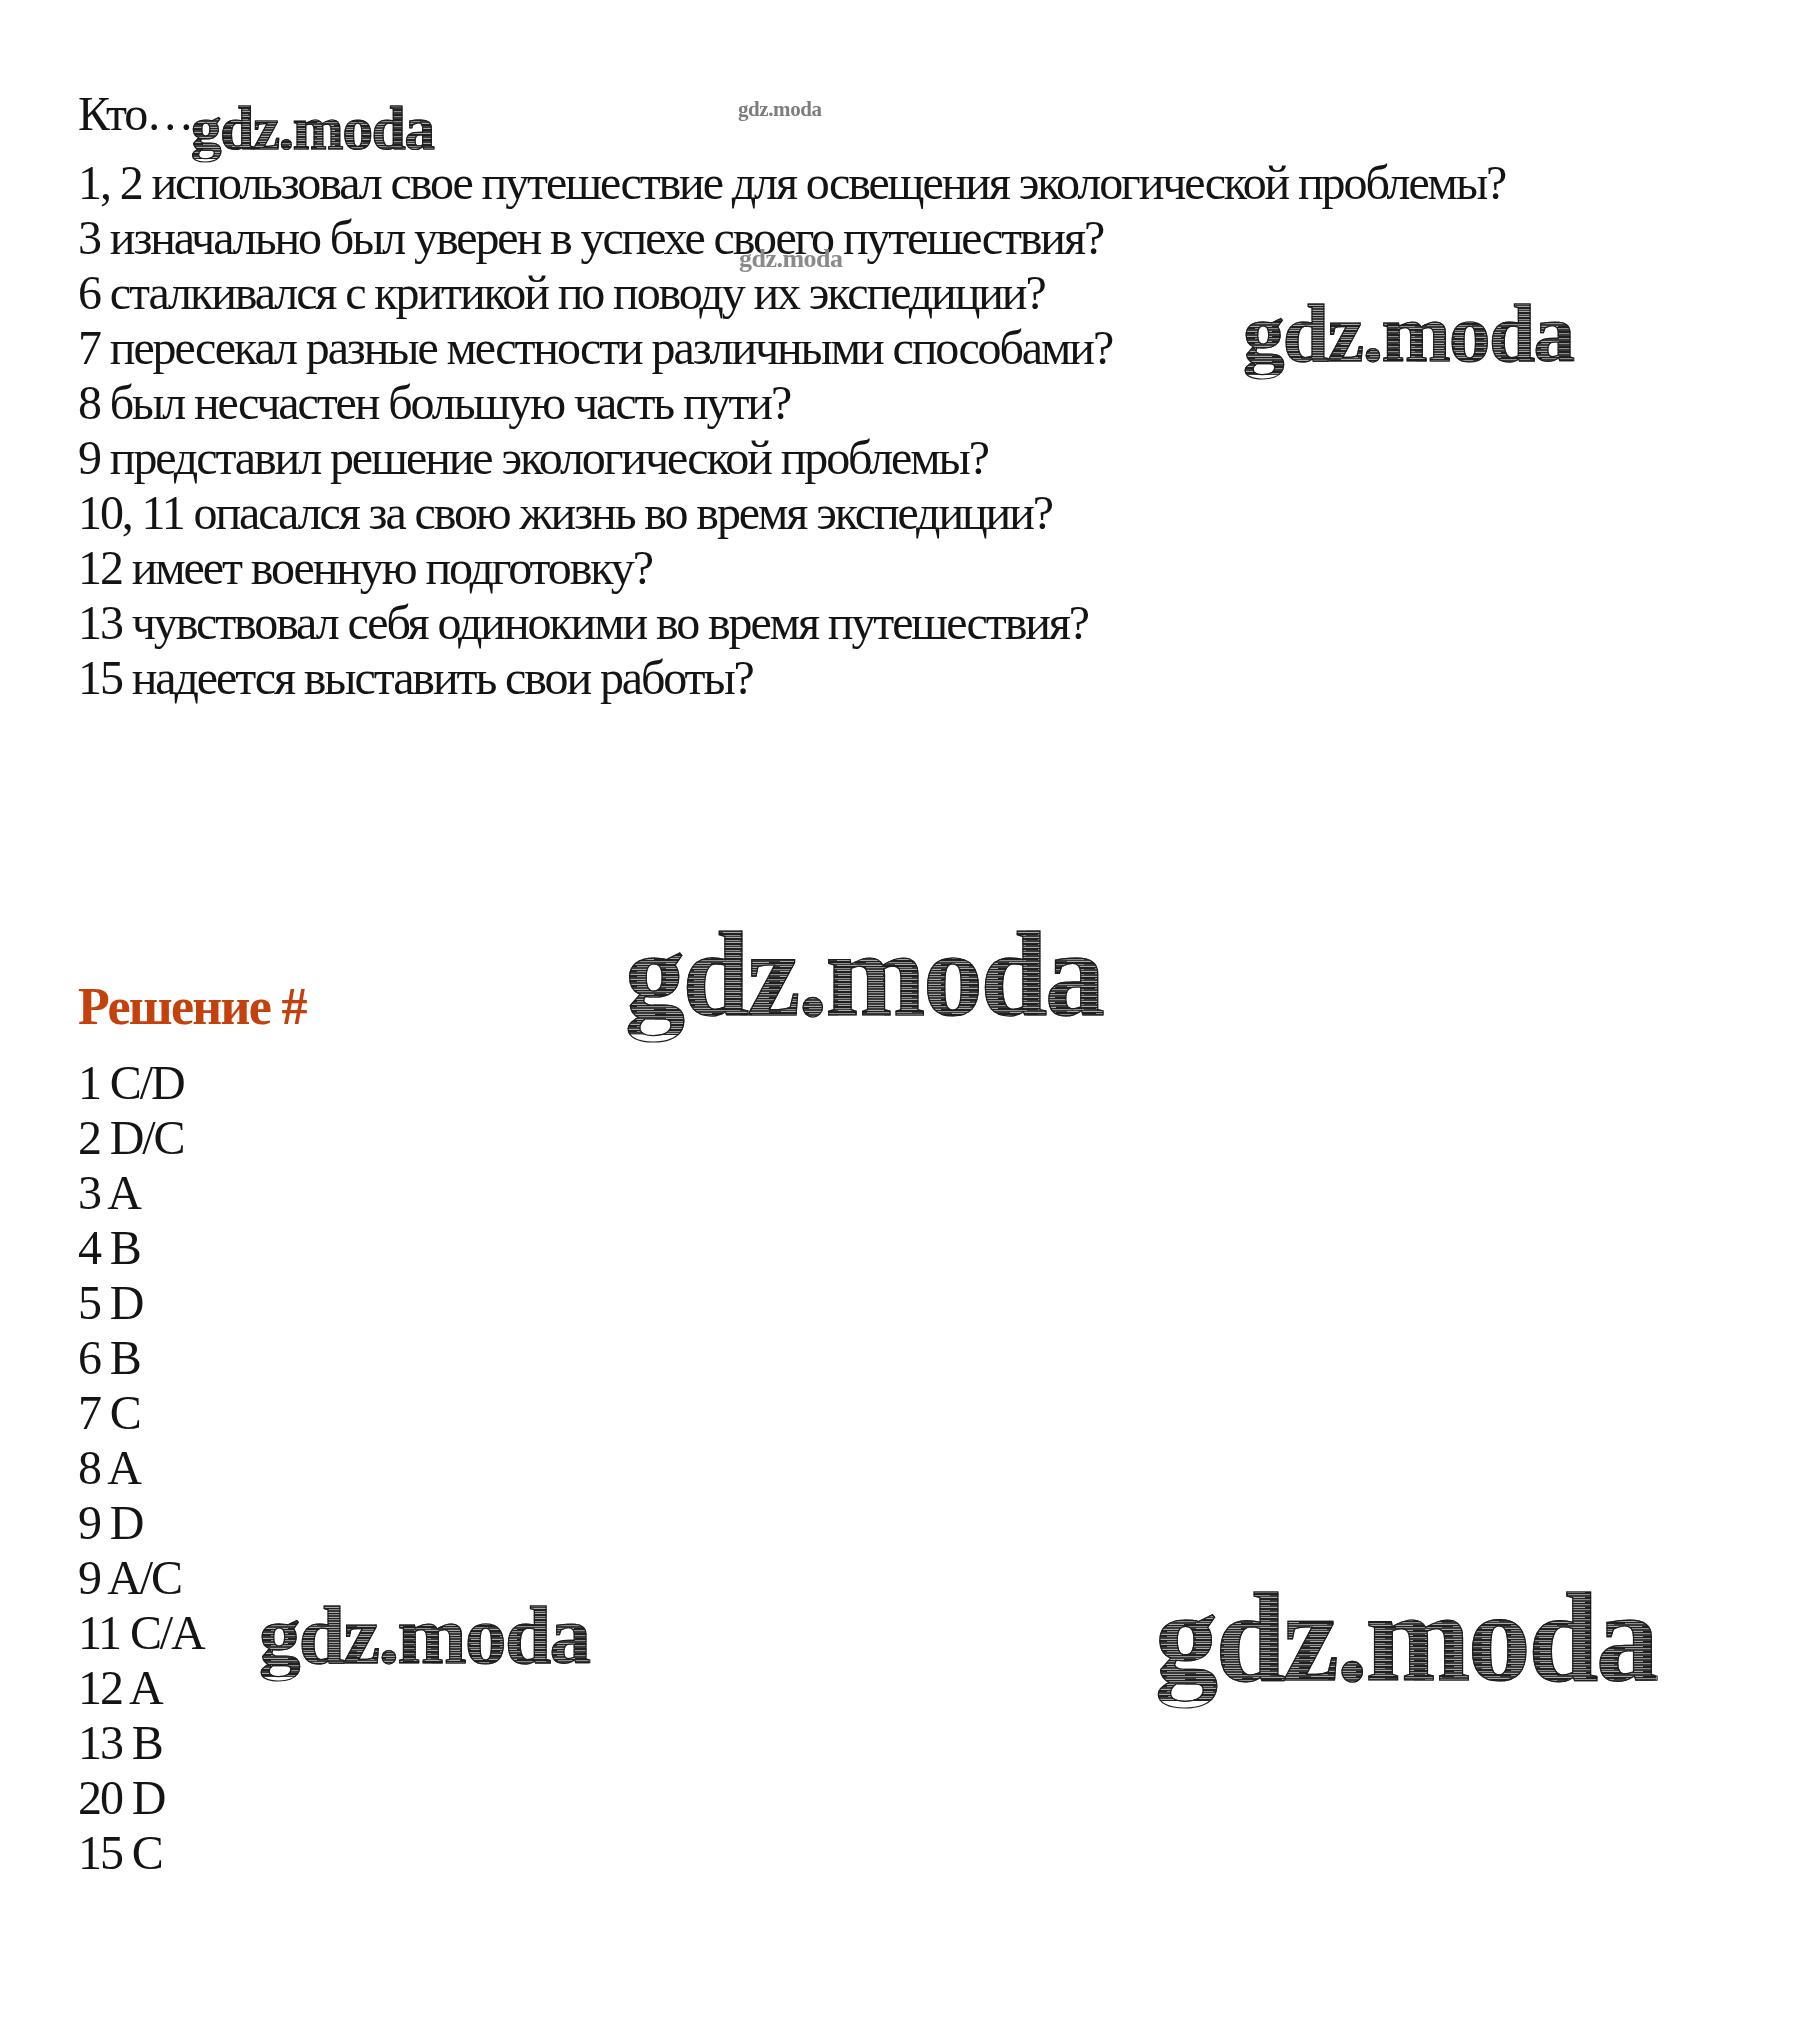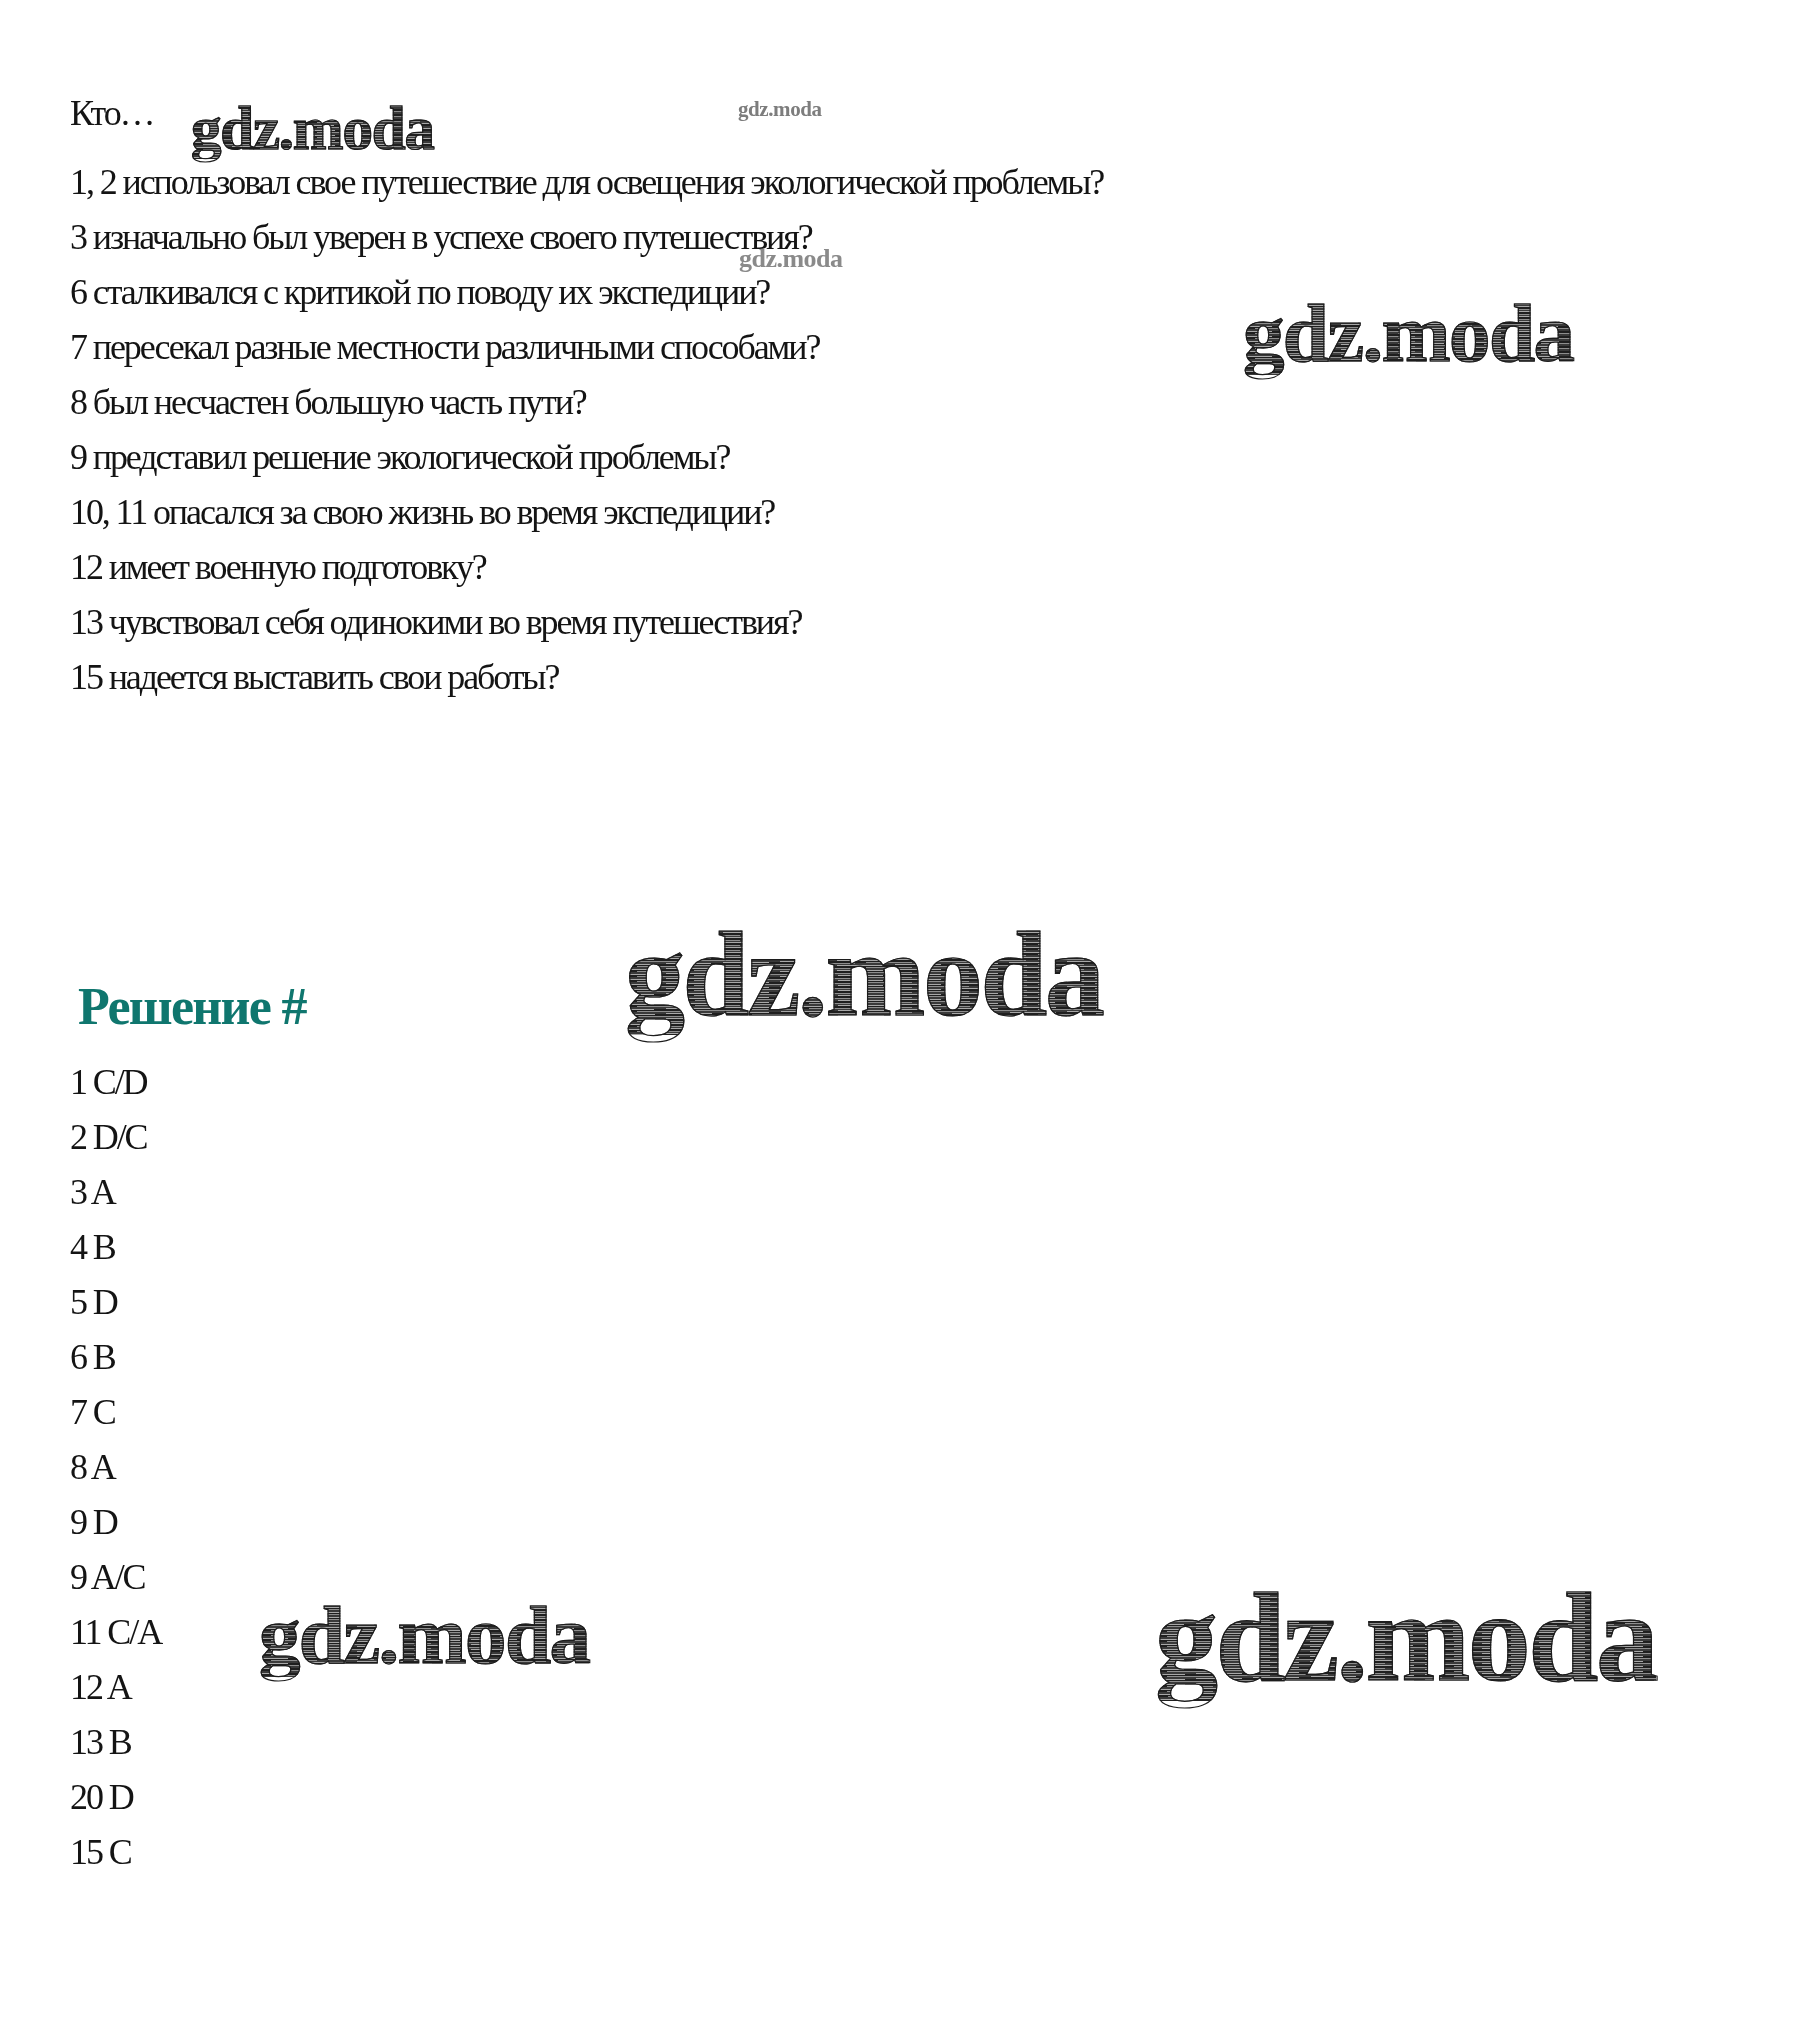--- a/index.html
+++ b/index.html
@@ -8,39 +8,39 @@
     position: relative;
     width: 1815px;
     height: 2030px;
     background: #ffffff;
     overflow: hidden;
     font-family: "Liberation Serif", serif;
     color: #141414;
   }
   .textline {
     position: absolute;
-    left: 70px;
-    font-size: 36px;
+    left: 78px;
+    font-size: 48px;
     letter-spacing: -2.1px;
     line-height: 55px;
     white-space: nowrap;
     color: #141414;
   }
   .intro { top: 86px; }
   .questions { top: 155px; }
   .questions .line { height: 55px; }
   .solution-heading {
     position: absolute;
     left: 78px;
     top: 977px;
     font-size: 52px;
     letter-spacing: -1.7px;
     font-weight: 700;
     white-space: nowrap;
-    color: #0f766e;
+    color: #c2410c;
   }
   .answers { top: 1055px; }
   .answers .line { height: 55px; }
   
   .wm {
     position: absolute;
     font-family: "Liberation Serif", serif;
     font-weight: 700;
     line-height: 1;
     letter-spacing: -0.02em;

